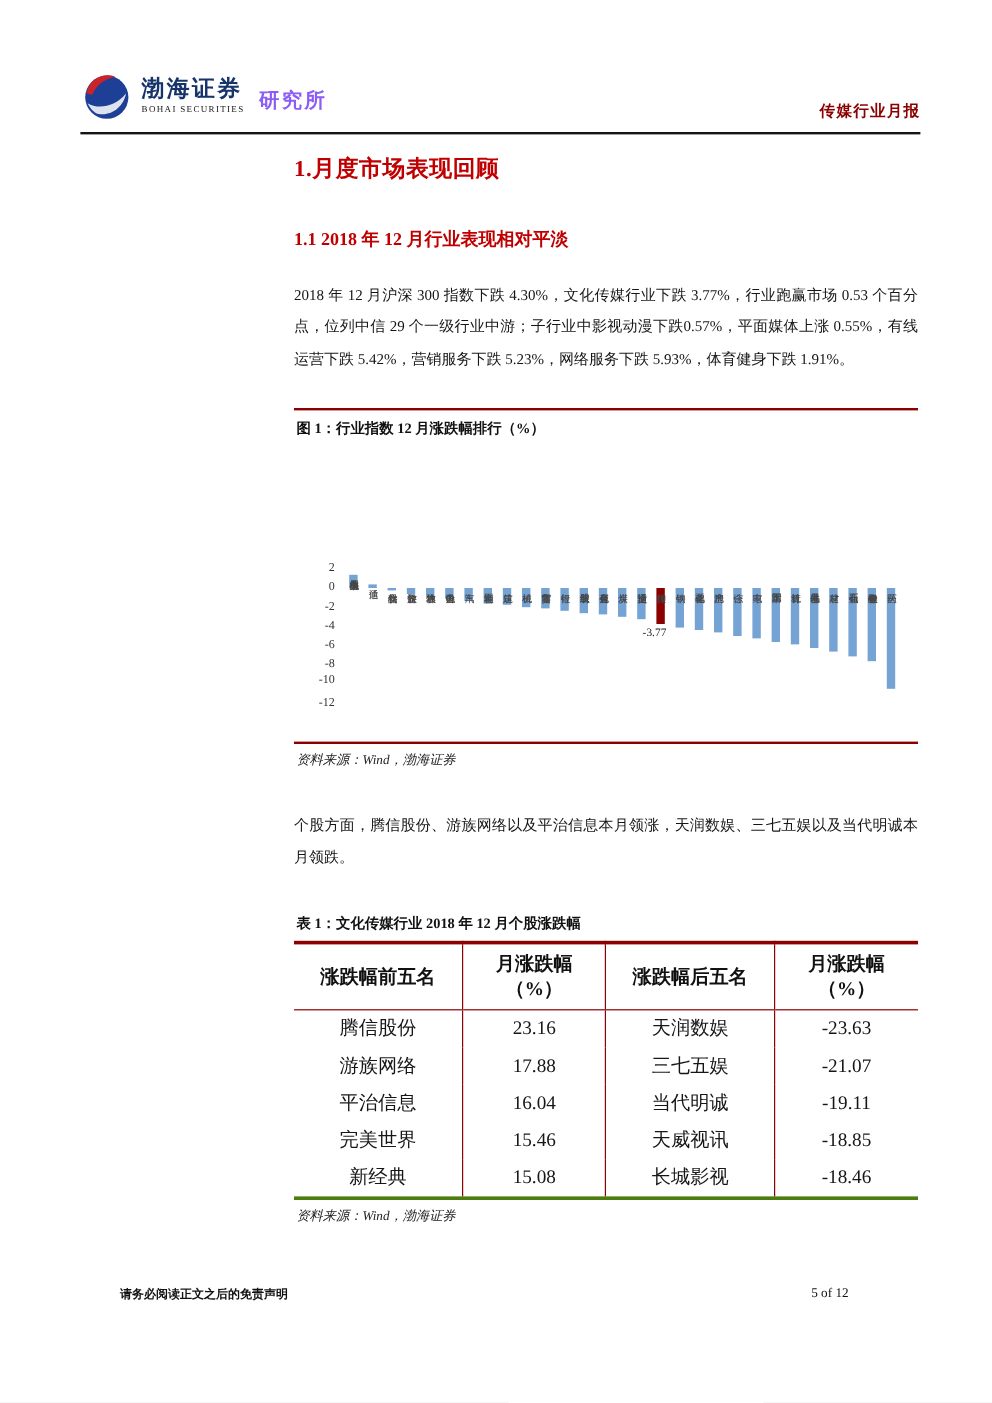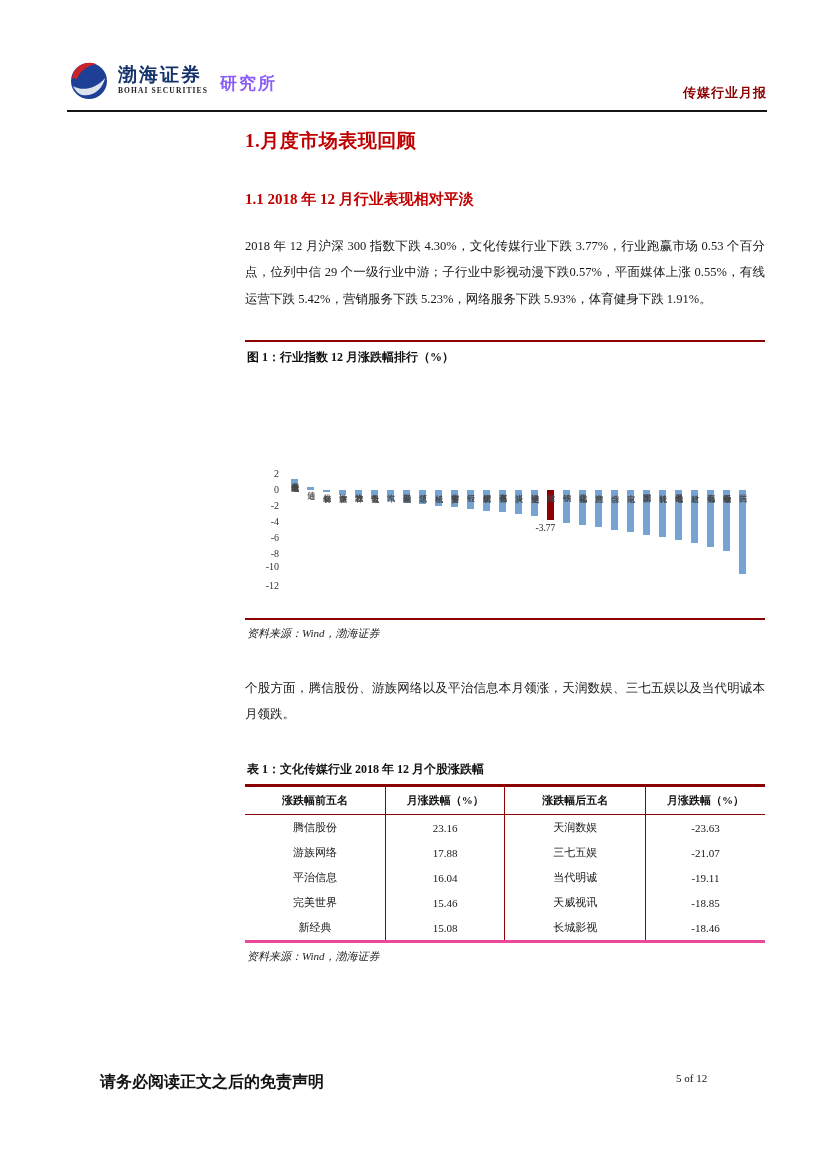--- a/index.html
+++ b/index.html
@@ -10,21 +10,21 @@
     font-family:"Liberation Serif","DejaVu Serif",serif; color:#111;
   }
   
   .header {
     position:absolute; top:50px; left:67px; width:700px; height:62px;
     border-bottom:2px solid #151515; display:flex; align-items:center;
   }
   .logo-svg { width:44px; height:44px; flex:0 0 44px; }
   .brand-block { margin-left:7px; display:flex; flex-direction:column; line-height:1.05; }
   .brand-cn { font-size:19px; font-weight:bold; color:#16336b; letter-spacing:2px; }
-  .brand-en { font-size:7.5px; font-weight:bold; color:#222; letter-spacing:1.1px; margin-top:2px; }
+  .brand-en { font-size:7.5px; font-weight:normal; color:#222; letter-spacing:1.1px; margin-top:2px; }
   .institute { margin-left:12px; font-size:17px; font-weight:bold; color:#8b5cf6; letter-spacing:2px; align-self:center; margin-top:6px; }
   .header-spacer { flex:1; }
   .report-title { align-self:flex-end; margin-bottom:8px; font-size:13px; font-weight:bold; color:#8b0000; letter-spacing:1px; }
   
   .main { position:absolute; top:118px; left:245px; width:520px; }
   .h1 { margin:10px 0 0 0; font-size:19px; font-weight:bold; color:#c00000; letter-spacing:0.5px; }
   .h2 { margin:36px 0 0 0; font-size:15px; font-weight:bold; color:#c00000; }
   .body-p { margin:24px 0 0 0; font-size:12.5px; line-height:2.1; text-align:justify; color:#161616; }
   
   .figure { margin-top:28px; border-top:2px solid #8b0000; }
@@ -32,26 +32,26 @@
   .fig-body { border-bottom:2px solid #8b0000; padding:4px 0 6px 0; }
   .chart { position:relative; width:520px; height:240px; }
   .tick { position:absolute; left:0; width:34px; text-align:right; font-size:10px; color:#333; line-height:13px; }
   .bar { position:absolute; }
   .cat { position:absolute; writing-mode:vertical-rl; text-orientation:upright; font-size:8px; line-height:1.1; color:#444; }
   .hl { position:absolute; width:30px; text-align:left; font-size:9.5px; color:#222; }
   .fig-source, .tbl-source { font-size:11px; font-style:italic; color:#222; padding:6px 0 0 2px; }
   
   .table-block { margin-top:34px; }
   .tbl-caption { font-size:12px; font-weight:bold; margin-bottom:6px; padding-left:2px; }
-  table.stock { width:100%; border-collapse:collapse; font-size:11px; border-top:3px solid #8b0000; border-bottom:3px solid #ec4899; }
+  table.stock { width:100%; border-collapse:collapse; font-size:16px; border-top:3px solid #8b0000; border-bottom:3px solid #4d7c0f; }
   table.stock th { border-bottom:1.5px solid #8b0000; font-weight:bold; padding:6px 4px; text-align:center; color:#111; }
   table.stock td { padding:5px 4px; text-align:center; color:#161616; }
   table.stock th + th, table.stock td + td { border-left:1px solid #8b0000; }
   
-  .footer-left { position:absolute; left:100px; top:1072px; font-size:16px; font-weight:bold; color:#111; }
+  .footer-left { position:absolute; left:100px; top:1072px; font-size:10px; font-weight:bold; color:#111; }
   .footer-right { position:absolute; left:676px; top:1072px; font-size:11px; color:#111; }
 </style>
 </head>
 <body>
 
 <div class="page">
 
   <div class="header">
     <svg class="logo-svg" viewBox="0 0 44 44">
       <circle cx="22" cy="23" r="18" fill="#1e3f96"></circle>

